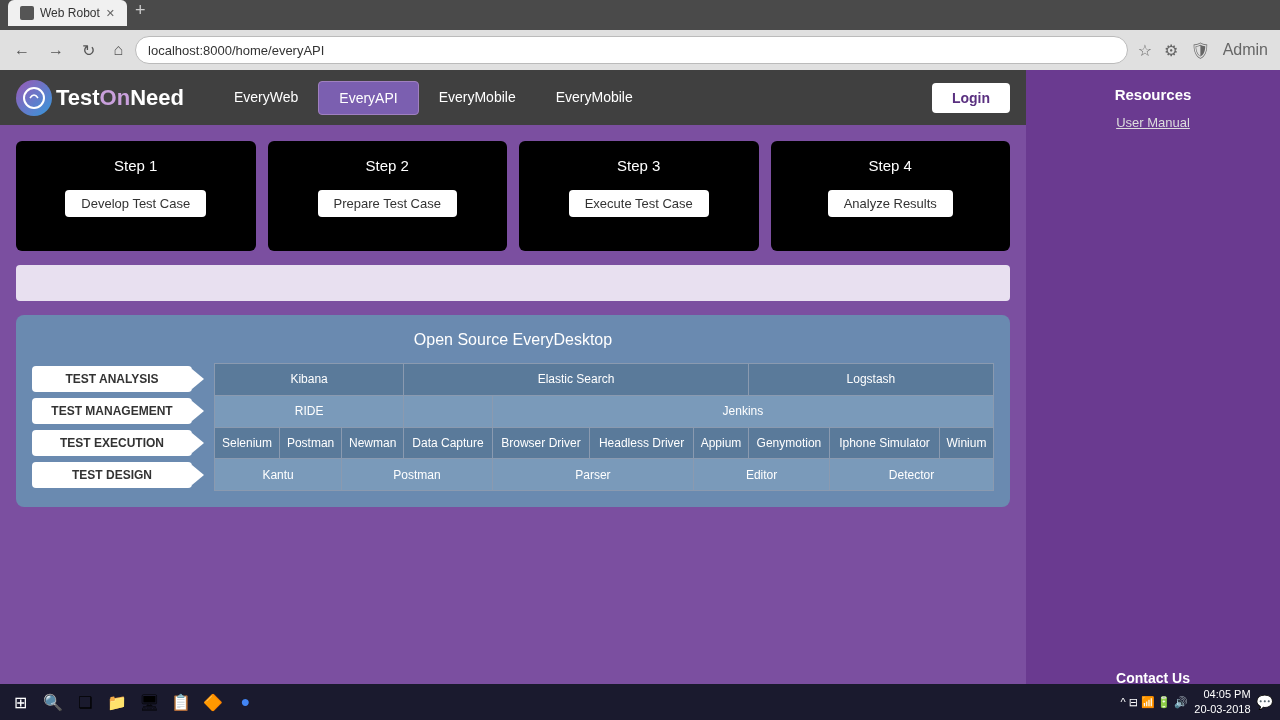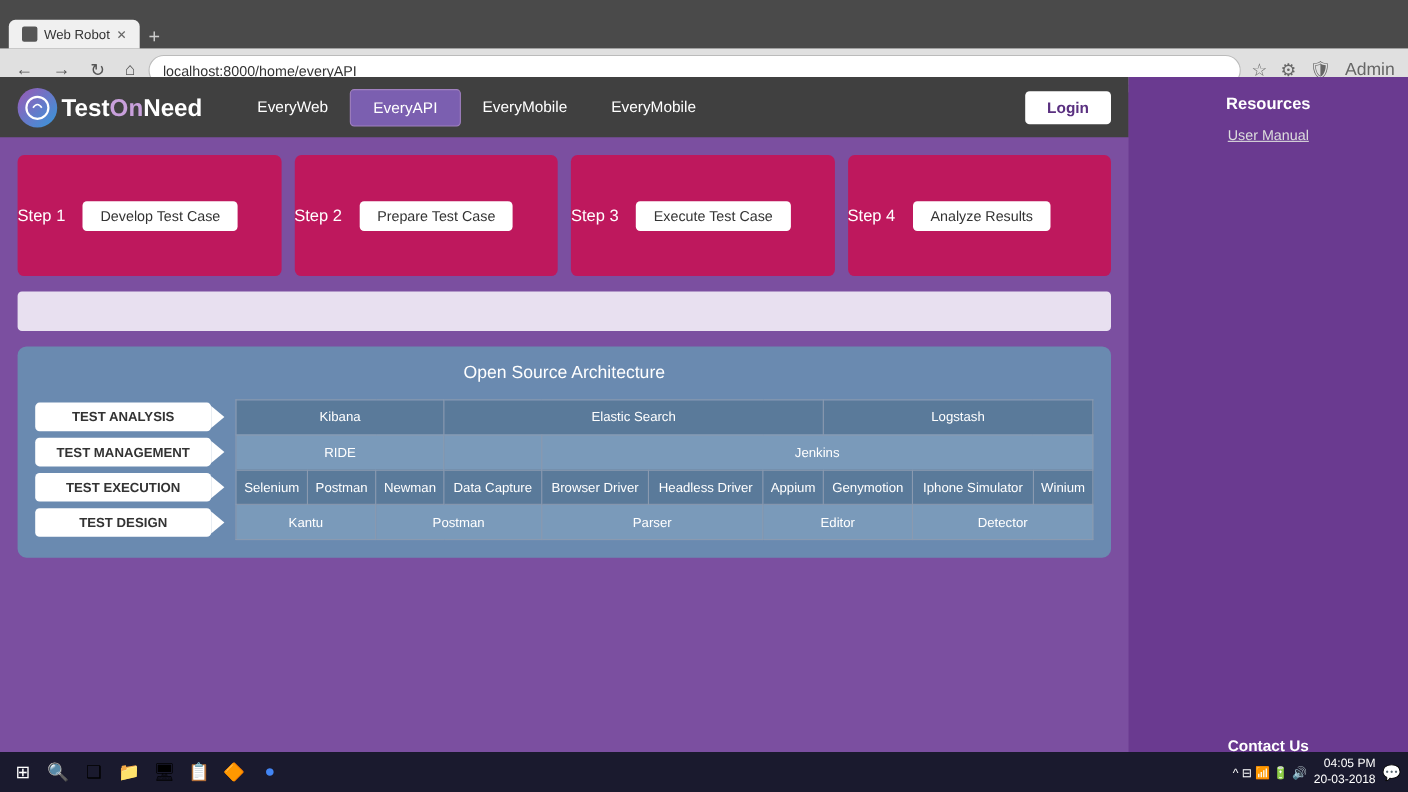--- a/index.html
+++ b/index.html
@@ -5,23 +5,23 @@
     * { margin: 0; padding: 0; box-sizing: border-box; }
     body { font-family: Arial, sans-serif; background: #7b4fa0; width: 1280px; height: 720px; overflow: hidden; }
 
     
     .browser-chrome {
       background: #3c3c3c;
       height: 70px;
     }
     .browser-tab-bar {
       background: #4a4a4a;
-      height: 44px;
-      display: flex;
-      align-items: flex-end;
+      height: 30px;
+      display: flex;
+      align-items: flex-start;
       padding: 0 8px;
     }
     .browser-tab {
       background: #f0f0f0;
       border-radius: 6px 6px 0 0;
       padding: 4px 12px;
       font-size: 12px;
       color: #333;
       display: flex;
       align-items: center;
@@ -168,24 +168,25 @@
     }
 
     
     .steps-row {
       display: flex;
       gap: 12px;
       margin-bottom: 14px;
     }
     .step-card {
       flex: 1;
-      background: #be185d;
+      background: #000000;
       border-radius: 6px;
-      display: flex;
-      flex-direction: row;
+      padding: 16px;
+      display: flex;
+      flex-direction: column;
       align-items: center;
       gap: 16px;
       min-height: 110px;
     }
     .step-title {
       color: white;
       font-size: 15px;
       font-weight: 500;
     }
     .step-btn {
@@ -430,21 +431,21 @@
         </div>
         <div class="step-card">
           <span class="step-title">Step 4</span>
           <button class="step-btn">Analyze Results</button>
         </div>
       </div>
 
       <div class="search-area"></div>
 
       <div class="arch-section">
-        <div class="arch-title">Open Source Architecture</div>
+        <div class="arch-title">Open Source EveryDesktop</div>
         <div class="arch-body">
           <div class="arch-labels">
             <div class="arch-label">TEST ANALYSIS</div>
             <div class="arch-label">TEST MANAGEMENT</div>
             <div class="arch-label">TEST EXECUTION</div>
             <div class="arch-label">TEST DESIGN</div>
           </div>
 
           <table class="arch-table">
 

